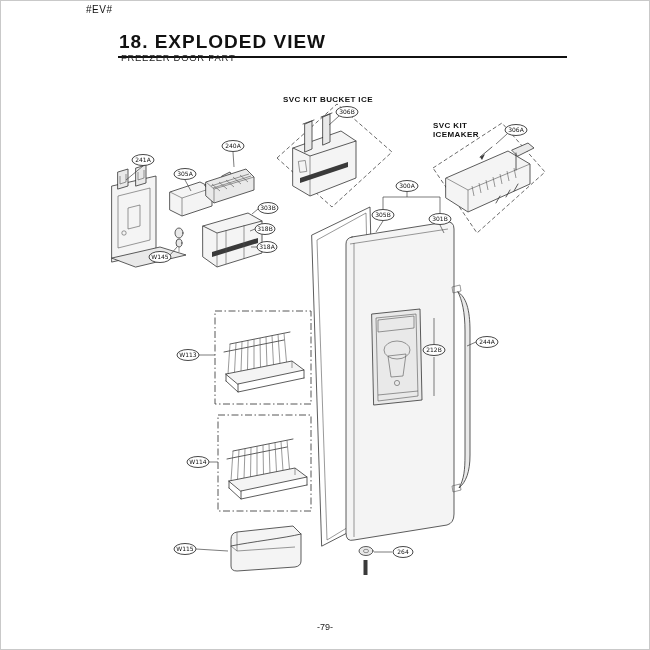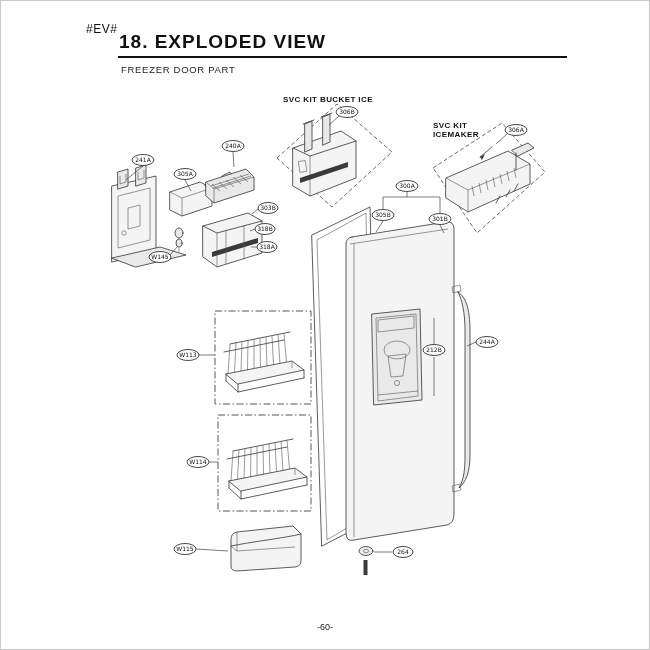--- a/index.html
+++ b/index.html
@@ -1,24 +1,24 @@
 <!DOCTYPE html>
 <html><head>
 <meta charset="utf-8">
 <style>
   html,body{margin:0;padding:0;background:#fff;}
   .page{
     position:relative;width:650px;height:650px;background:#ffffff;
     font-family:"Liberation Sans", sans-serif;color:#111;overflow:hidden;
     box-shadow:inset 0 0 0 1px #c9c9c9;
   }
-  .edition-mark{position:absolute;left:86px;top:22px;font-size:12px;letter-spacing:0.5px;color:#111;}
+  .edition-mark{position:absolute;left:86px;top:4px;font-size:10px;letter-spacing:0.5px;color:#111;}
   .title{position:absolute;left:119px;top:31px;font-size:19px;font-weight:700;letter-spacing:1px;color:#111;}
   .title-rule{position:absolute;left:118px;top:56px;width:449px;height:2px;background:#111;}
-  .subtitle{position:absolute;left:121px;top:64px;font-size:9.5px;font-weight:400;letter-spacing:0.7px;color:#222;}
+  .subtitle{position:absolute;left:121px;top:52px;font-size:9.5px;font-weight:400;letter-spacing:0.7px;color:#222;}
   .page-number{position:absolute;left:0;top:622px;width:650px;text-align:center;font-size:9px;color:#222;}
   svg{position:absolute;left:0;top:0;}
   svg *{vector-effect:non-scaling-stroke;}
   .ln{stroke:#333;stroke-width:0.8;fill:none;stroke-linejoin:round;stroke-linecap:round;}
   .lnthin{stroke:#555;stroke-width:0.6;fill:none;}
   .leader{stroke:#444;stroke-width:0.7;fill:none;}
   .dashbox{stroke:#444;stroke-width:0.8;fill:none;stroke-dasharray:4 2.5;}
   .dashdot{stroke:#444;stroke-width:0.9;fill:none;stroke-dasharray:7 2.5 1.5 2.5;}
   .face{fill:#f4f4f4;}
   .face2{fill:#e9e9e9;}
@@ -292,14 +292,14 @@
     <g>
       <ellipse class="callout-ellipse" cx="185" cy="549" rx="11" ry="5.5"></ellipse>
       <text class="callout-text" x="185" y="551.2">W115</text>
     </g>
     <g>
       <ellipse class="callout-ellipse" cx="403" cy="552" rx="10" ry="5.5"></ellipse>
       <text class="callout-text" x="403" y="554.2">264</text>
     </g>
   </svg>
 
-  <div class="page-number">-60-</div>
+  <div class="page-number">-79-</div>
 </div>
 
 </body></html>

